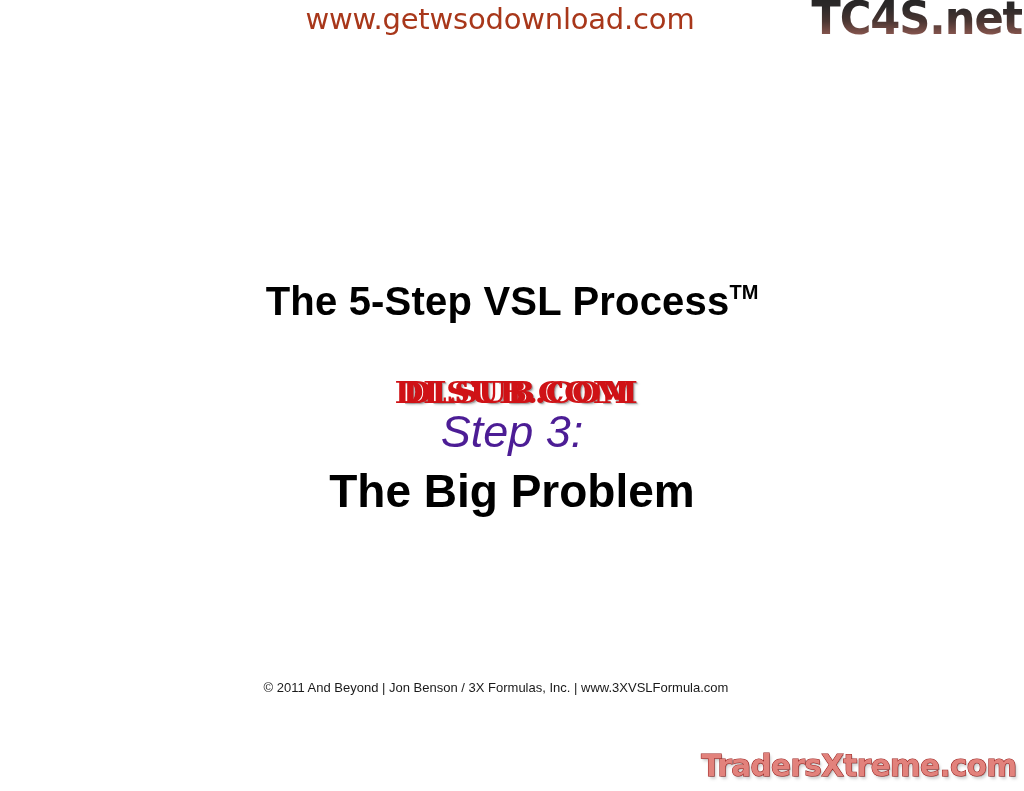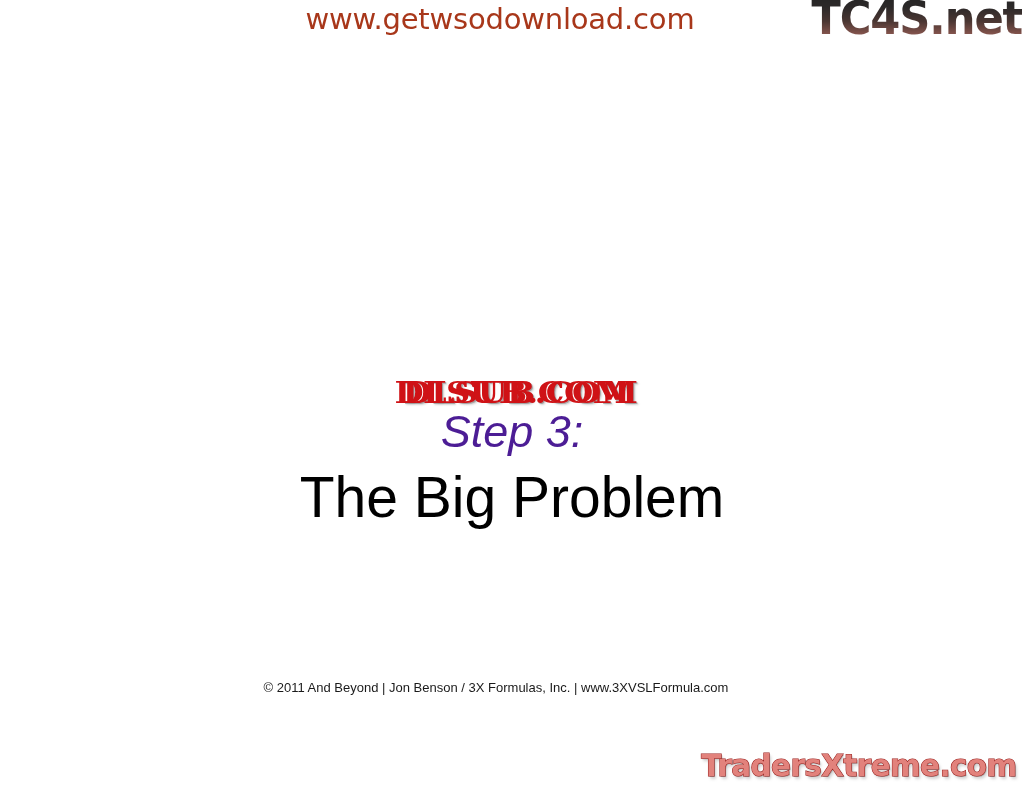--- a/index.html
+++ b/index.html
@@ -138,22 +138,22 @@
     color: #4c1d95;
     white-space: nowrap;
   }
   .subtitle-problem {
     position: absolute;
     left: 0;
     top: 464px;
     width: 1024px;
     text-align: center;
     font-family: "Liberation Sans", sans-serif;
-    font-weight: 400;
-    font-size: 57px;
+    font-weight: 700;
+    font-size: 46px;
     color: #000000;
     white-space: nowrap;
   }
 
   
   .footer-credit {
     position: absolute;
     left: 0;
     top: 680px;
     width: 1024px;
@@ -208,20 +208,23 @@
 </style>
 </head>
 <body>
 
 <div id="slide">
 
   <div class="top-watermark">www.getwsodownload.com</div>
 
   <div class="tc4s-logo">TC4S.net</div>
 
+  <div class="main-title">
+    <span>The 5-Step VSL Process</span><span class="tm">TM</span>
+  </div>
 
   <div class="dlsub-logo">
     <span class="dl-text">DLSUB.COM</span>
     <div class="dl-fill"><span>DLSUB.COM</span></div>
   </div>
 
   <div class="subtitle-step">Step 3:</div>
 
   <div class="subtitle-problem">The Big Problem</div>
 

